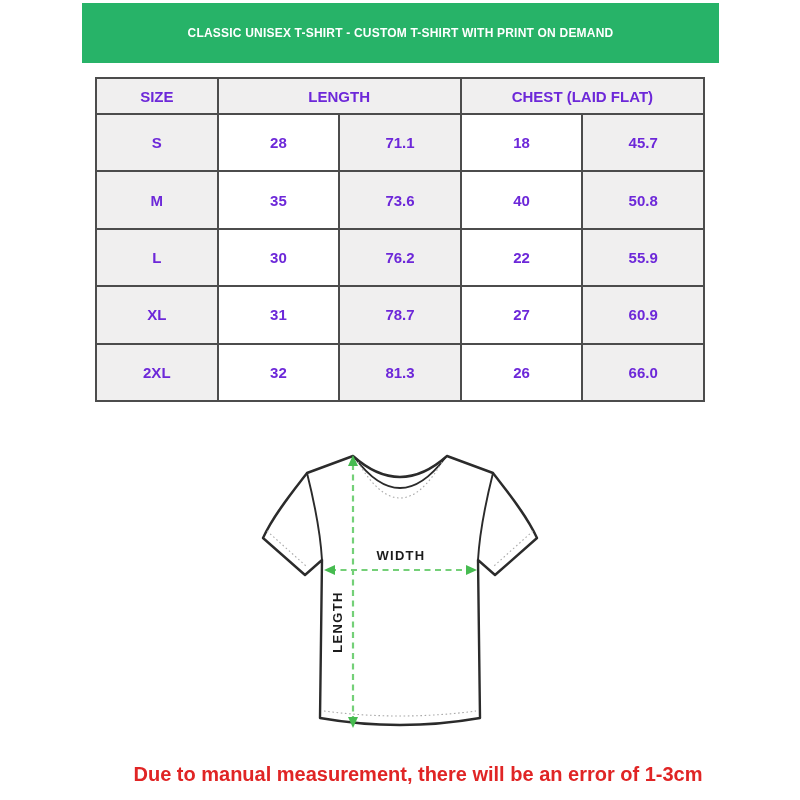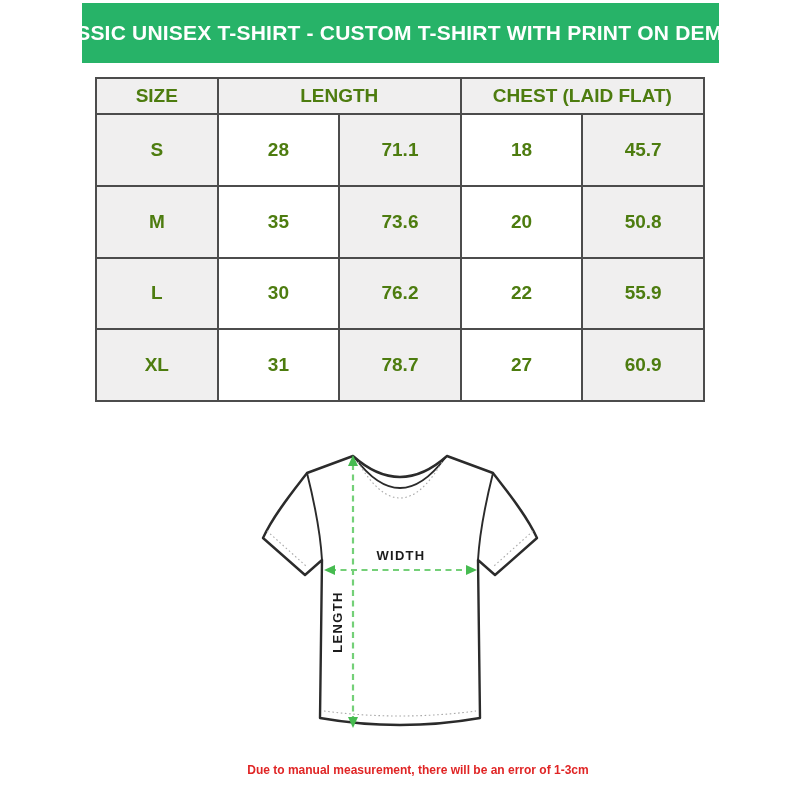--- a/index.html
+++ b/index.html
@@ -15,36 +15,36 @@
   
   .banner {
     position: absolute;
     left: 82px; top: 3px;
     width: 637px; height: 60px;
     background: var(--banner-green);
     color: #ffffff;
     display: flex;
     align-items: center;
     justify-content: center;
-    font-size: 21px;
+    font-size: 12px;
     font-weight: bold;
     letter-spacing: 0.2px;
     white-space: nowrap;
   }
 
   
   .size-table {
     position: absolute;
     left: 95px; top: 77px;
     width: 610px; height: 325px;
     border-collapse: collapse;
     table-layout: fixed;
-    font-size: 19px;
-    font-weight: bold;
-    color: #4d7c0f;
+    font-size: 15px;
+    font-weight: bold;
+    color: #6d28d9;
   }
   .size-table th, .size-table td {
     border: 2px solid var(--table-border);
     text-align: center;
     vertical-align: middle;
     height: 34px;
     padding: 0;
   }
   .size-table th { background: var(--cell-gray); }
   .size-table td.col-size { background: var(--cell-gray); }
@@ -90,21 +90,21 @@
     fill: #1c1c1c;
     text-anchor: middle;
   }
 
   
   .note {
     position: absolute;
     left: 0; right: 0;
     top: 763px;
     text-align: center;
-    font-size: 12px;
+    font-size: 20px;
     font-weight: bold;
     color: var(--note-red);
     padding-left: 36px;
   }
 </style>
 </head>
 <body>
 
 <div id="stage">
 
@@ -132,37 +132,44 @@
           <td class="col-size">S</td>
           <td class="col-in">28</td>
           <td class="col-cm">71.1</td>
           <td class="col-in">18</td>
           <td class="col-cm">45.7</td>
         </tr>
         <tr>
           <td class="col-size">M</td>
           <td class="col-in">35</td>
           <td class="col-cm">73.6</td>
-          <td class="col-in">20</td>
+          <td class="col-in">40</td>
           <td class="col-cm">50.8</td>
         </tr>
         <tr>
           <td class="col-size">L</td>
           <td class="col-in">30</td>
           <td class="col-cm">76.2</td>
           <td class="col-in">22</td>
           <td class="col-cm">55.9</td>
         </tr>
         <tr>
           <td class="col-size">XL</td>
           <td class="col-in">31</td>
           <td class="col-cm">78.7</td>
           <td class="col-in">27</td>
           <td class="col-cm">60.9</td>
         </tr>
+        <tr>
+          <td class="col-size">2XL</td>
+          <td class="col-in">32</td>
+          <td class="col-cm">81.3</td>
+          <td class="col-in">26</td>
+          <td class="col-cm">66.0</td>
+        </tr>
       </tbody>
   </table>
 
   <svg class="shirt-svg" viewBox="0 0 300 320">
 
     <path class="shirt-body" d="M103,26 L57,43 C44,60 24,84 13,108 L55,145 L72,130 L70,288
          Q150,302 230,288 L228,130 L245,145 L287,108
          C276,84 256,60 243,43 L197,26 Q150,68 103,26 Z"></path>
 
     <path class="seam" d="M57,43 Q70,95 72,130"></path>

